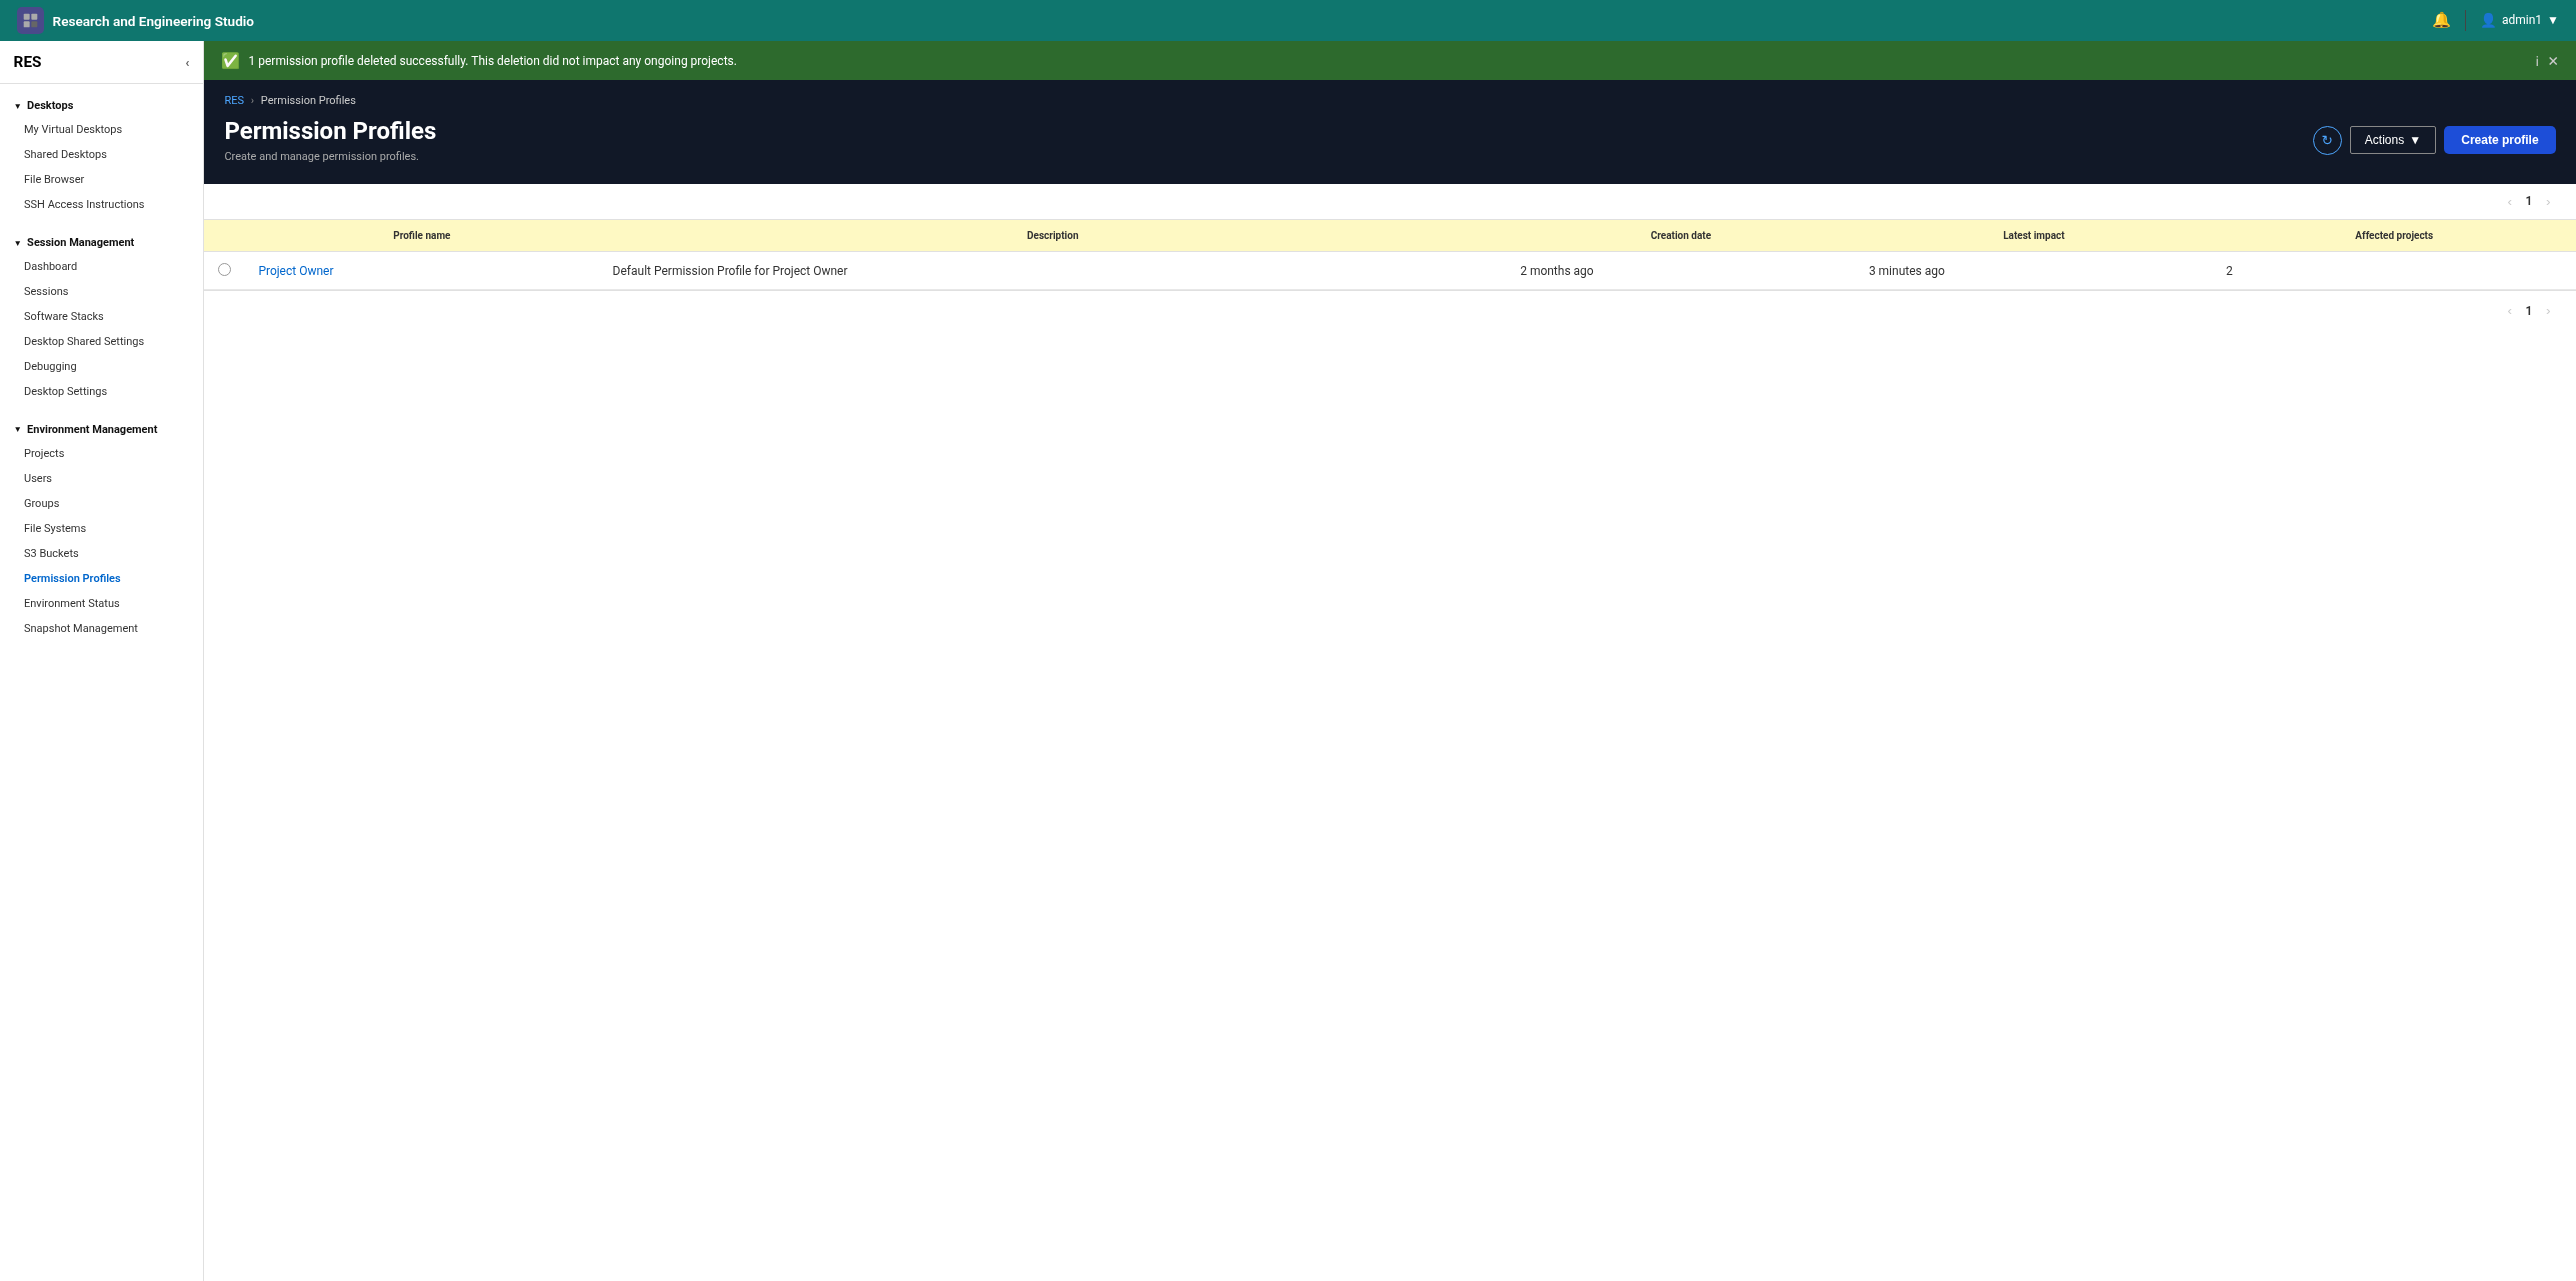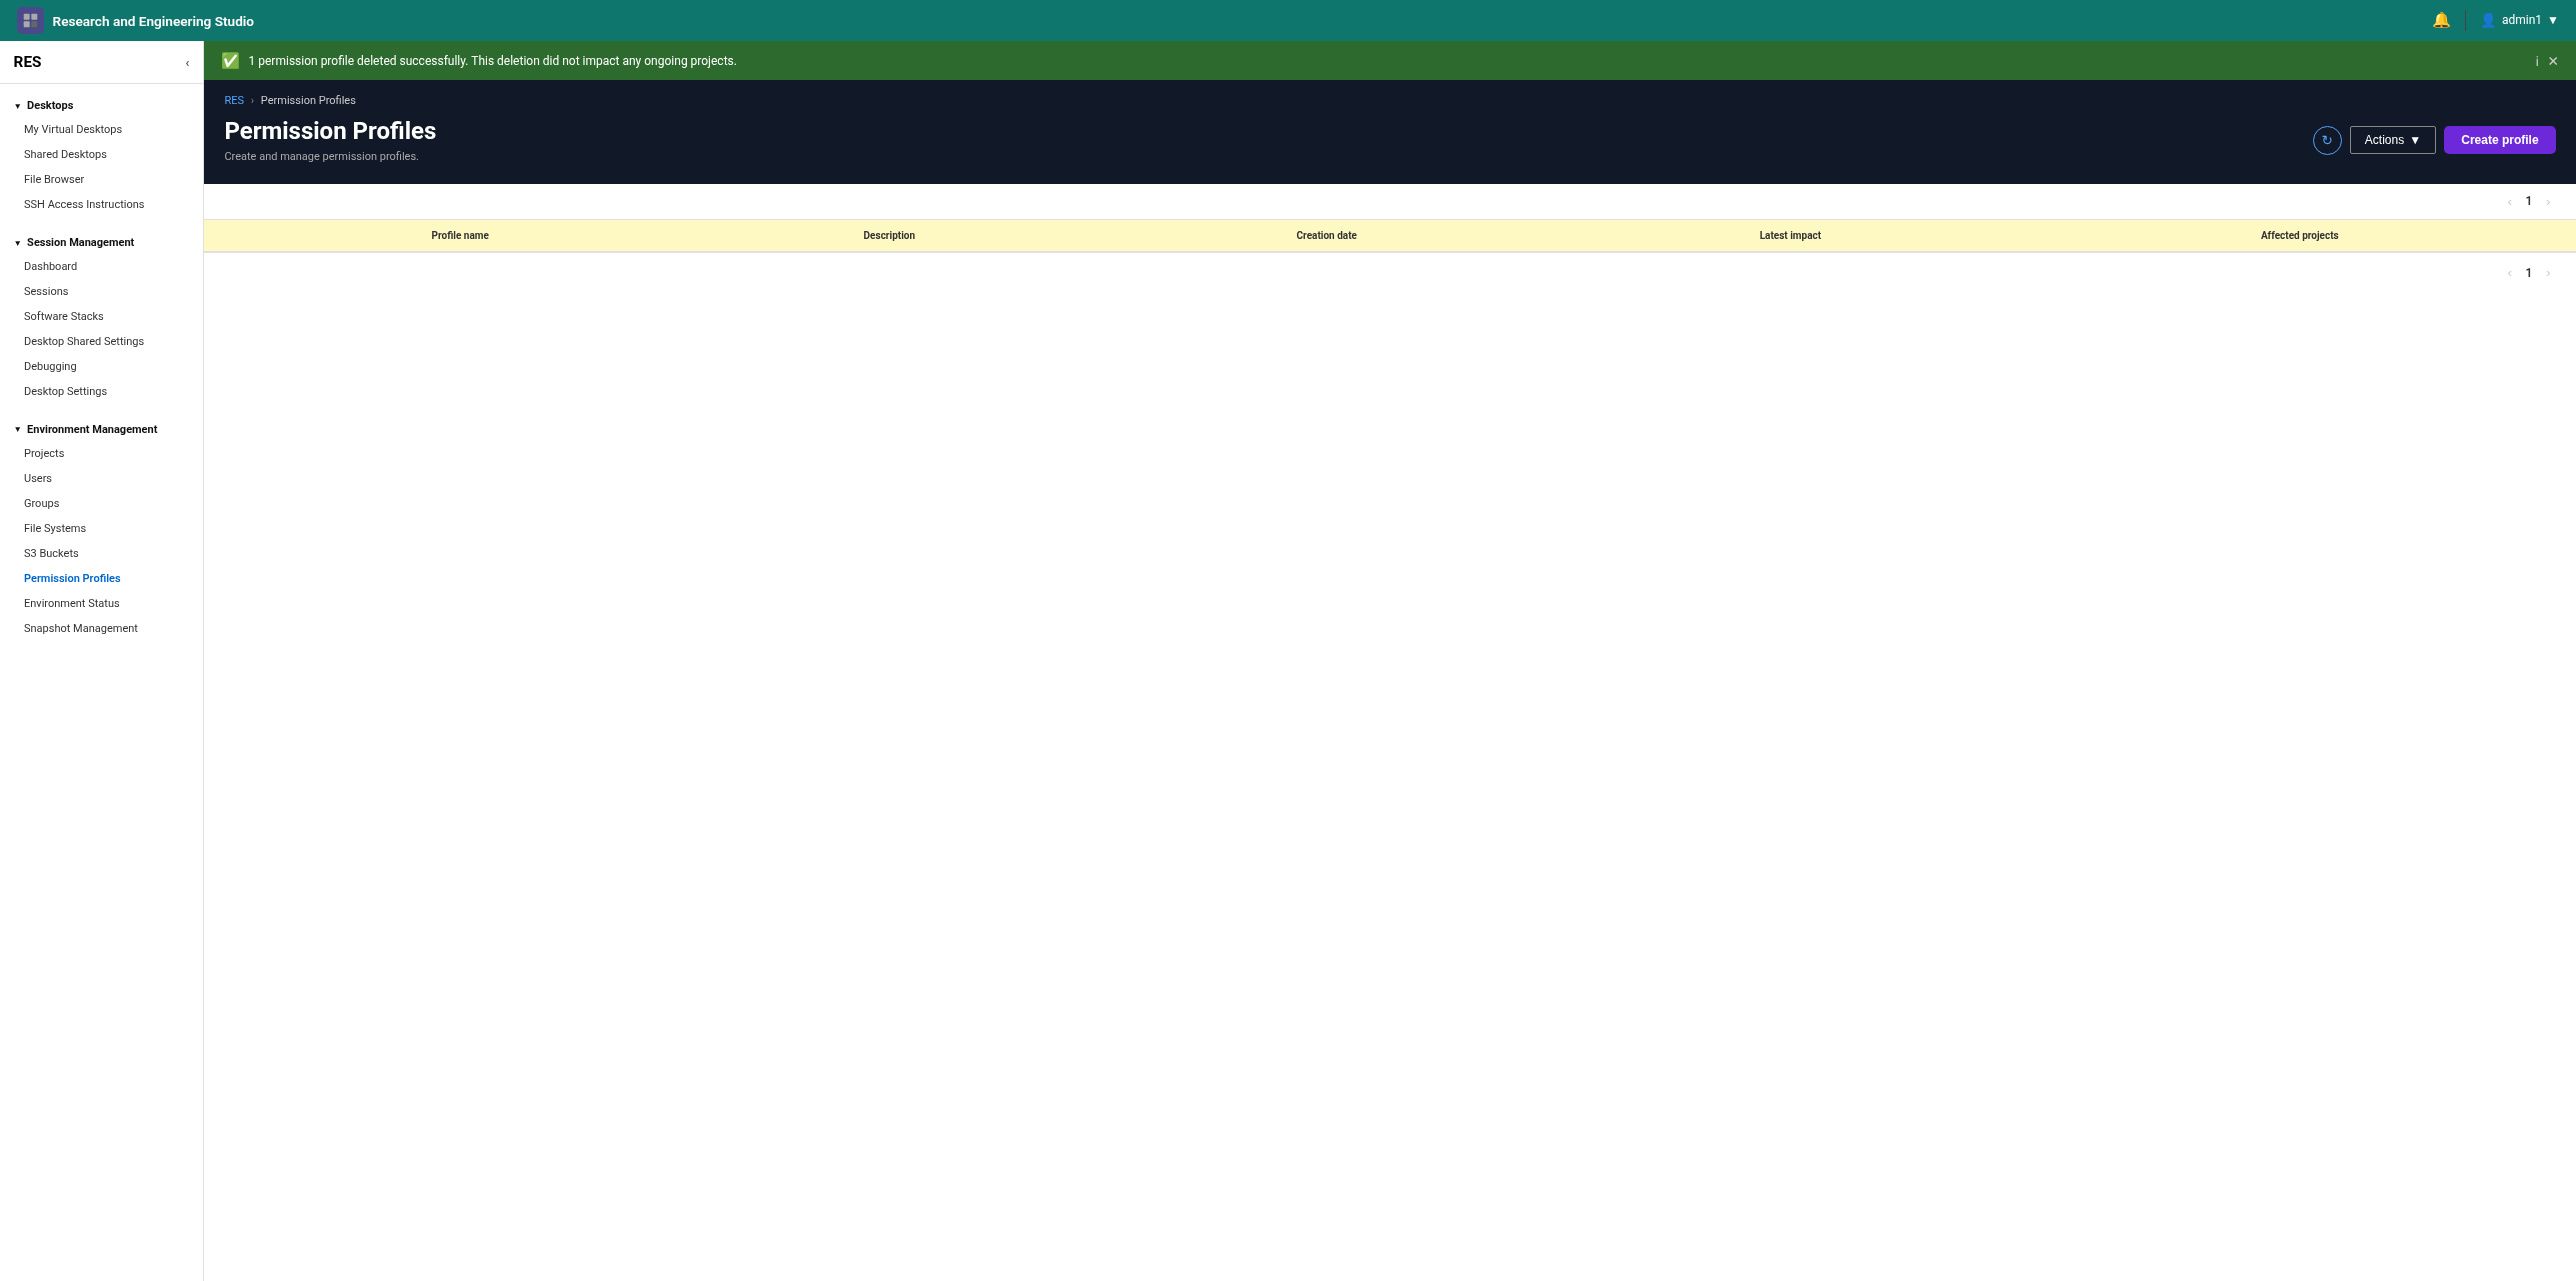--- a/index.html
+++ b/index.html
@@ -181,21 +181,21 @@
       color: #fff;
       padding: 6px 13.6px;
       border-radius: 2px;
       cursor: pointer;
       font-size: 12px;
       display: flex;
       align-items: center;
       gap: 5.1px;
     }
     .create-profile-btn {
-      background: #6d28d9;
+      background: #1d4ed8;
       border: none;
       color: #fff;
       padding: 6.8px 17px;
       border-radius: 5.1px;
       cursor: pointer;
       font-size: 12px;
       font-weight: 600;
     }
 
     
@@ -394,20 +394,32 @@
           <tr>
             <th class="radio-col"></th>
             <th>Profile name</th>
             <th>Description</th>
             <th>Creation date</th>
             <th>Latest impact</th>
             <th>Affected projects</th>
           </tr>
         </thead>
         <tbody>
+          <tr>
+            <td class="radio-col">
+              <input type="radio" class="radio-btn" name="profile-select" style="">
+            </td>
+            <td>
+              <a class="profile-link">Project Owner</a>
+            </td>
+            <td>Default Permission Profile for Project Owner</td>
+            <td>2 months ago</td>
+            <td>3 minutes ago</td>
+            <td>2</td>
+          </tr>
         </tbody>
       </table>
 
       <div class="pagination-bottom">
         <button class="pagination-btn" disabled="">‹</button>
         <span class="pagination-num">1</span>
         <button class="pagination-btn" disabled="">›</button>
       </div>
 
     </div>

